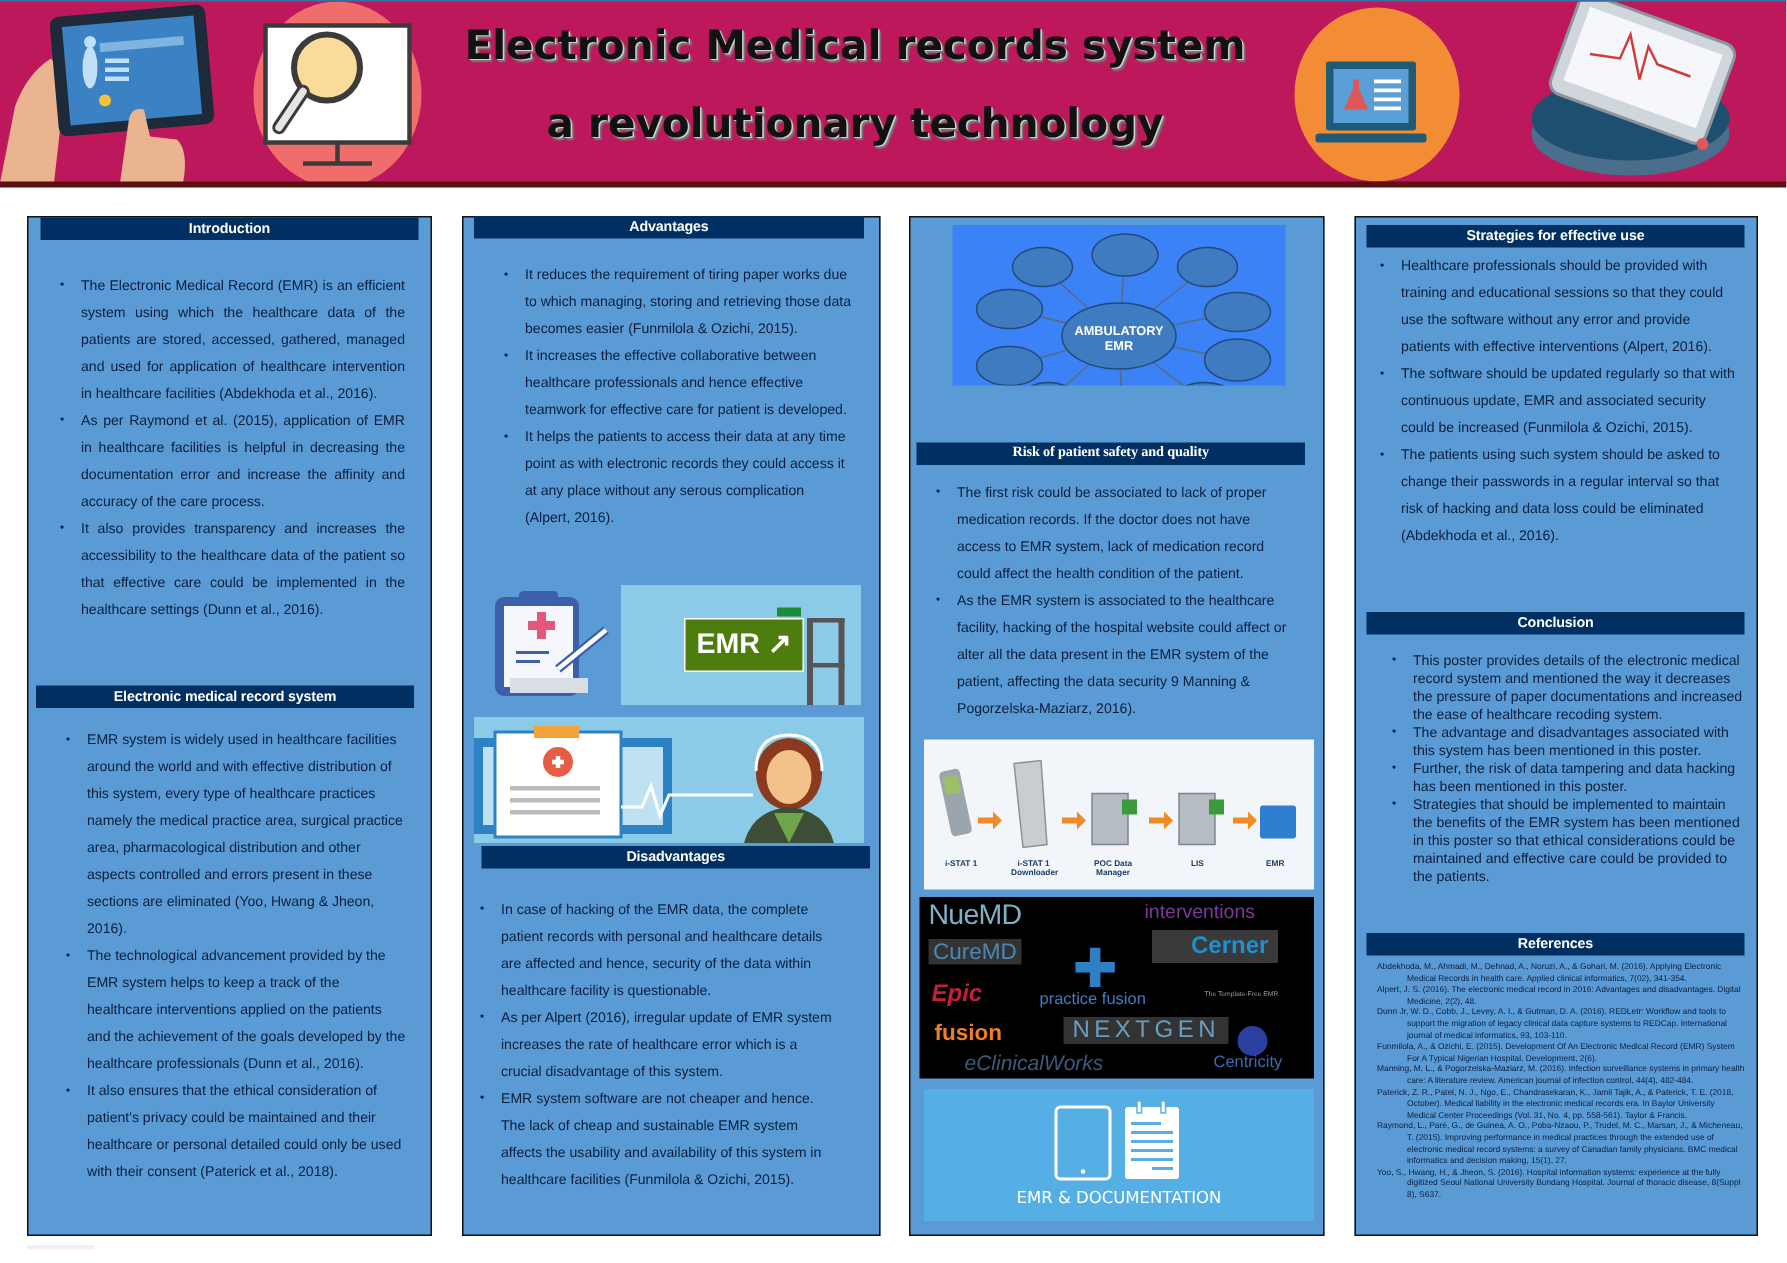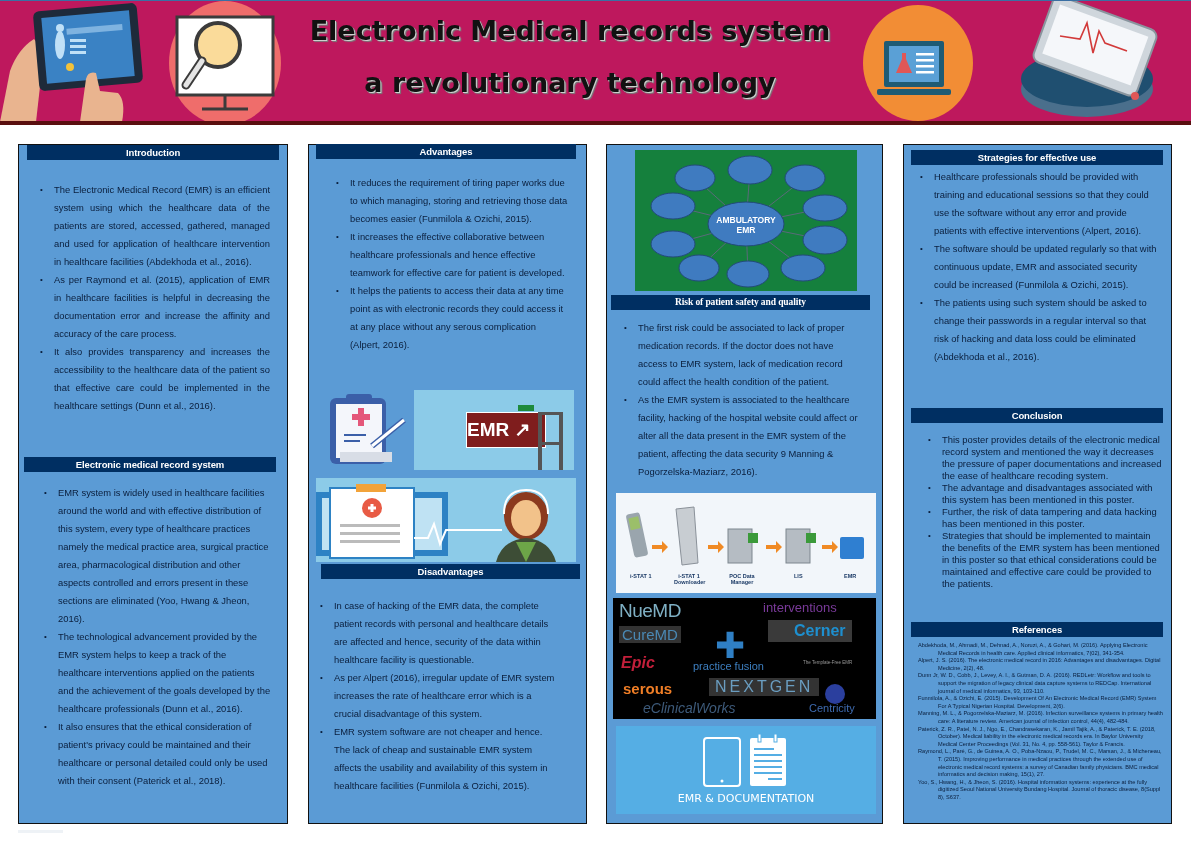--- a/index.html
+++ b/index.html
@@ -119,21 +119,21 @@
     <path d="M36 24 h6 v-6 h6 v6 h6 v6 h-6 v6 h-6 v-6 h-6 z" fill="#e4577a"></path>
     <rect x="28" y="44" width="22" height="2" fill="#3b5fa8"></rect>
       <rect x="28" y="50" width="16" height="2" fill="#3b5fa8"></rect>
     <line x1="56" y1="56" x2="88" y2="30" stroke="#3b5fa8" stroke-width="6"></line>
     <line x1="56" y1="56" x2="88" y2="30" stroke="#fff" stroke-width="3"></line>
     <rect x="24" y="62" width="52" height="10" fill="#d8dde6"></rect>
   </svg>
 </div>
 
 <div class="img" style="left:414px;top:390px;width:160px;height:80px;background:#8ccbe8;">
-  <div style="position:absolute;left:52px;top:22px;width:80px;height:36px;background:#7f1d1d;border:1px solid #fff;color:#fff;font:bold 19px 'Liberation Sans',sans-serif;line-height:34px;text-align:left;"><span>EMR</span> ↗</div>
+  <div style="position:absolute;left:42px;top:22px;width:80px;height:36px;background:#4d7c0f;border:1px solid #fff;color:#fff;font:bold 19px 'Liberation Sans',sans-serif;line-height:34px;text-align:center;"><span>EMR</span> ↗</div>
   <div style="position:absolute;left:104px;top:15px;width:16px;height:6px;background:#1e8a3c;"></div>
   <div style="position:absolute;left:124px;top:22px;width:4px;height:58px;background:#555;"></div>
   <div style="position:absolute;left:145px;top:22px;width:4px;height:58px;background:#555;"></div>
   <div style="position:absolute;left:124px;top:22px;width:25px;height:3px;background:#555;"></div>
   <div style="position:absolute;left:124px;top:52px;width:25px;height:3px;background:#555;"></div>
 </div>
 
 <div class="img" style="left:316px;top:478px;width:260px;height:84px;background:#8ccbe8;">
   <svg width="260" height="84" viewBox="0 0 260 84">
     <rect x="0" y="14" width="132" height="64" fill="#2d82c4"></rect>
@@ -155,21 +155,21 @@
 </div>
 <div class="hdr" style="left:321px;top:564px;width:259px;">Disadvantages</div>
 <ul class="bl lh18" style="left:320px;top:597px;width:240px;">
   <li>In case of hacking of the EMR data, the complete patient records with personal and healthcare details are affected and hence, security of the data within healthcare facility is questionable.</li>
   <li>As per Alpert (2016), irregular update of EMR system increases the rate of healthcare error which is a crucial disadvantage of this system.</li>
   <li>EMR system software are not cheaper and hence. The lack of cheap and sustainable EMR system affects the usability and availability of this system in healthcare facilities (Funmilola &amp; Ozichi, 2015).</li>
 </ul>
 
 <div class="col" style="left:606px;width:277px;"></div>
 
-<div class="img" style="left:635px;top:150px;width:222px;height:141px;background:#15803d;">
+<div class="img" style="left:635px;top:150px;width:222px;height:107px;background:#3b82f6;">
   <svg width="222" height="141" viewBox="0 0 222 141">
     <g stroke="#5a6a7a" stroke-width="1">
       <line x1="111" y1="74" x2="115" y2="20"></line>
         <line x1="111" y1="74" x2="60" y2="28"></line>
         <line x1="111" y1="74" x2="170" y2="28"></line>
       <line x1="111" y1="74" x2="38" y2="56"></line>
         <line x1="111" y1="74" x2="190" y2="58"></line>
       <line x1="111" y1="74" x2="38" y2="94"></line>
         <line x1="111" y1="74" x2="190" y2="90"></line>
       <line x1="111" y1="74" x2="64" y2="118"></line>
@@ -227,21 +227,21 @@
 
 <div class="img" style="left:613px;top:598px;width:263px;height:121px;background:#000;font-family:'Liberation Sans',sans-serif;">
   <span style="position:absolute;left:6px;top:2px;font-size:19px;color:#7fb0c4;letter-spacing:-0.5px;">NueMD</span>
   <span style="position:absolute;left:150px;top:2px;font-size:13px;color:#7a3a9a;">interventions</span>
   <span style="position:absolute;left:6px;top:28px;font-size:15px;color:#4a88b3;background:#333;padding:0 3px;">CureMD</span>
   <span style="position:absolute;left:155px;top:22px;font-size:16px;font-weight:bold;color:#1e8fcf;background:#3a3a3a;padding:2px 6px 2px 26px;">Cerner</span>
   <span style="position:absolute;left:8px;top:56px;font-size:16px;font-style:italic;font-weight:bold;color:#c21f3a;">Epic</span>
   <span style="position:absolute;left:102px;top:30px;font-size:36px;color:#2f7fc4;line-height:36px;">✚</span>
   <span style="position:absolute;left:80px;top:62px;font-size:11px;color:#3d7fc0;">practice fusion</span>
   <span style="position:absolute;left:190px;top:62px;font-size:4.5px;color:#999;">The Template-Free EMR</span>
-  <span style="position:absolute;left:10px;top:82px;font-size:15px;font-weight:bold;color:#f07e26;">serous</span>
+  <span style="position:absolute;left:10px;top:82px;font-size:15px;font-weight:bold;color:#f07e26;">fusion</span>
   <span style="position:absolute;left:96px;top:80px;font-size:16px;color:#6a9dc0;letter-spacing:3px;background:#333;padding:0 6px;">NEXTGEN</span>
   <span style="position:absolute;left:212px;top:86px;width:20px;height:20px;border-radius:50%;background:#2b3f9e;"></span>
   <span style="position:absolute;left:30px;top:102px;font-size:14px;font-style:italic;color:#3d5a7a;">eClinicalWorks</span>
   <span style="position:absolute;left:196px;top:104px;font-size:11px;color:#3e6bb0;">Centricity</span>
 </div>
 
 <div class="img" style="left:616px;top:726px;width:260px;height:88px;background:#55aee4;">
   <svg width="260" height="60" viewBox="0 0 260 60" style="position:absolute;left:0;top:8px;">
     <rect x="88" y="4" width="36" height="48" rx="3" fill="none" stroke="#fff" stroke-width="2"></rect>
     <circle cx="106" cy="47" r="1.5" fill="#fff"></circle>

